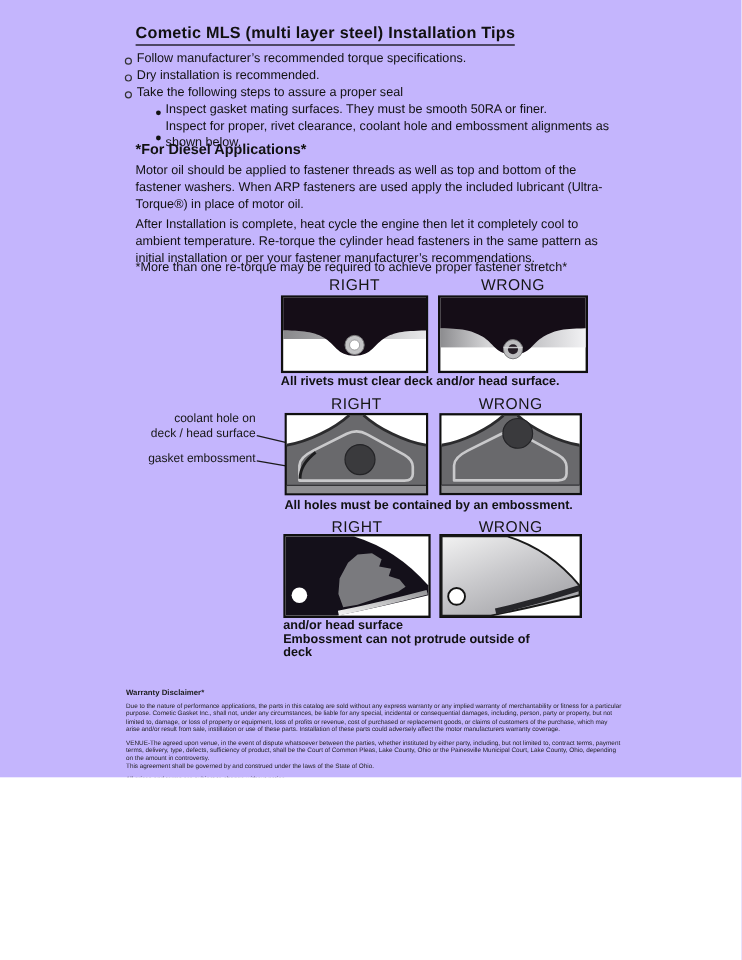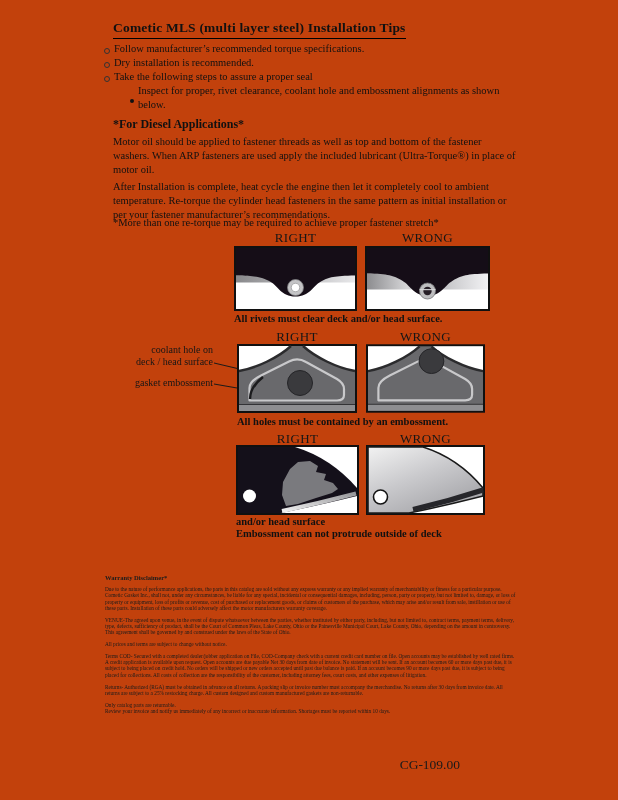--- a/index.html
+++ b/index.html
@@ -1,18 +1,18 @@
 <!DOCTYPE html>
 <html><head>
 <meta charset="utf-8">
 <style>
   html,body{margin:0;padding:0;background:#ffffff;}
   .page{
-    position:relative;width:618px;height:800px;background:#c2410c;
-    font-family:Liberation Serif, serif;color:#111;overflow:hidden;
+    position:relative;width:618px;height:648px;background:#c4b5fd;
+    font-family:Liberation Sans, sans-serif;color:#111;overflow:hidden;
   }
   .title{
     position:absolute;left:113px;top:20px;margin:0;
     font-size:13.5px;font-weight:bold;letter-spacing:.2px;
     border-bottom:1.5px solid #000;padding-bottom:2px;display:inline-block;
   }
   .bullets{position:absolute;left:104px;top:42px;width:420px;}
   .b-row{display:flex;align-items:center;line-height:14px;font-size:10.5px;}
   .b-ring{flex:0 0 auto;width:4px;height:4px;border:1px solid #333;border-radius:50%;margin:4px 4px 0 0;}
   .sub{margin-left:26px;}
@@ -43,20 +43,24 @@
         <span class="b-ring"></span>
         <span>Follow manufacturer’s recommended torque specifications.</span>
       </div>
     <div class="b-row">
         <span class="b-ring"></span>
         <span>Dry installation is recommended.</span>
       </div>
     <div class="b-row">
         <span class="b-ring"></span>
         <span>Take the following steps to assure a proper seal</span>
+      </div>
+    <div class="b-row sub">
+        <span class="b-dot"></span>
+        <span>Inspect gasket mating surfaces.  They must be smooth 50RA or finer.</span>
       </div>
     <div class="b-row sub">
         <span class="b-dot"></span>
         <span>Inspect for proper, rivet clearance, coolant hole and embossment alignments as shown below.</span>
       </div>
   </div>
 
   <h2 class="diesel-h">*For Diesel Applications*</h2>
   <div class="para p1">Motor oil should be applied to fastener threads as well as top and bottom of the fastener washers. When ARP fasteners are used apply the included lubricant (Ultra-Torque®) in place of motor oil.</div>
   <div class="para p2">After Installation is complete, heat cycle the engine then let it completely cool to ambient temperature. Re-torque the cylinder head fasteners in the same pattern as initial installation or per your fastener manufacturer’s recommendations.</div>

